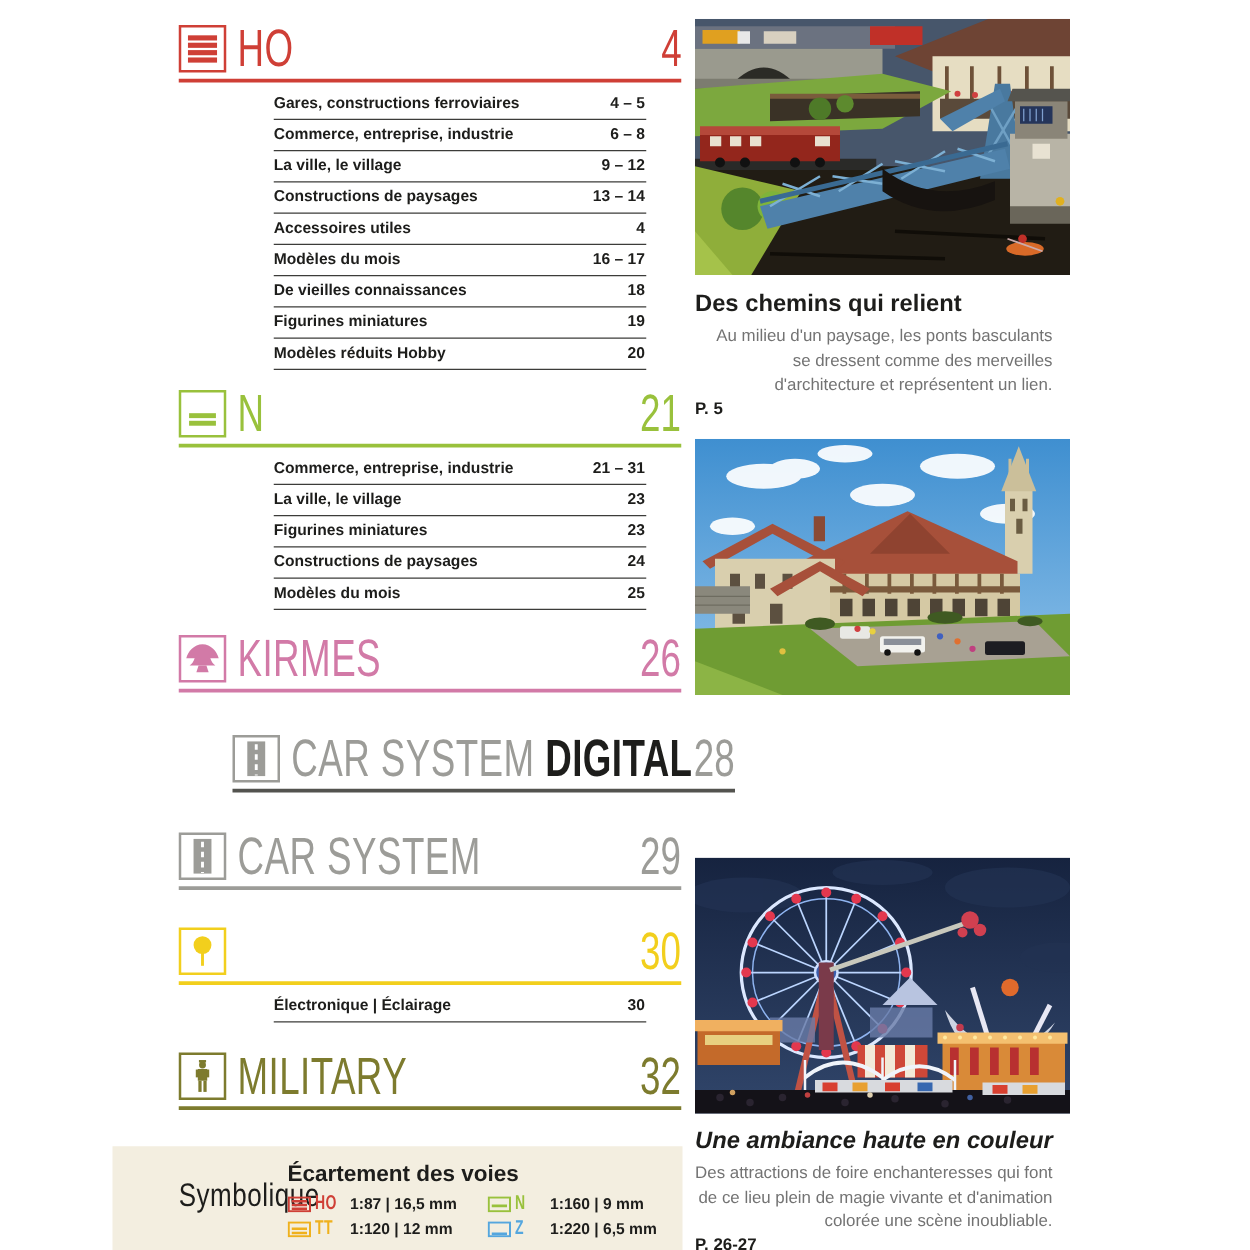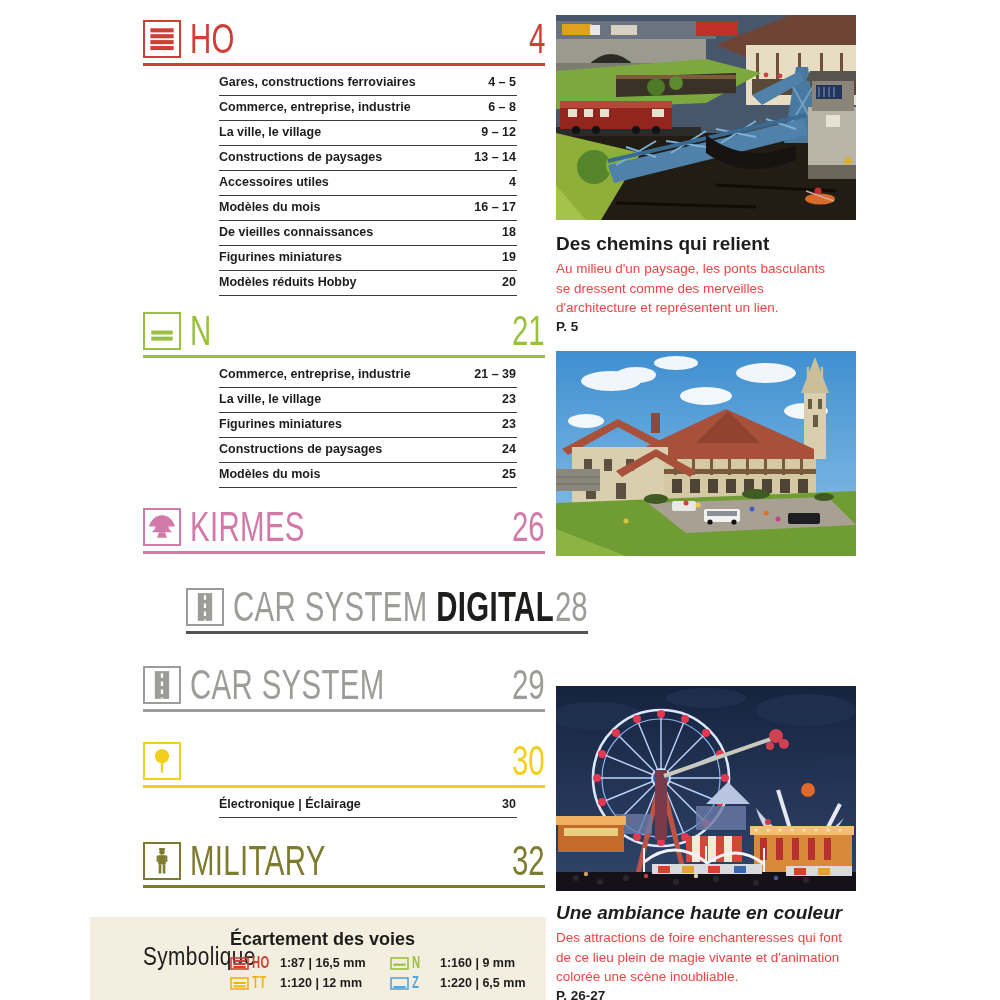--- a/index.html
+++ b/index.html
@@ -29,21 +29,21 @@
   .sec-csd  {color:#9c9c98;padding-left:43px;} .sec-csd .sec-icon{border-color:#9c9c98;} .sec-csd .sec-rule{background:#53534f;}
   .sec-cs   {color:#9c9c98;} .sec-cs .sec-icon{border-color:#9c9c98;} .sec-cs .sec-rule{background:#9c9c98;}
   .sec-anl  {color:#f2cf1d;} .sec-anl .sec-icon{border-color:#f2cf1d;} .sec-anl .sec-rule{background:#f2cf1d;}
   .sec-mil  {color:#7d7b2e;} .sec-mil .sec-icon{border-color:#7d7b2e;} .sec-mil .sec-rule{background:#7d7b2e;}
   
   .feature-img{position:absolute;left:556px;width:300px;height:205px;overflow:hidden;}
   .feature-img svg{display:block;width:100%;height:100%;}
   .feature-cap{position:absolute;left:556px;width:300px;}
   .feature-cap h3{margin:0 0 4px 0;font-size:19px;line-height:22px;font-weight:bold;color:#1d1d1b;}
   .feature-cap h3.it{font-style:italic;}
-  .feature-cap p{margin:0;font-size:13.5px;line-height:19.5px;color:#ef4444;width:286px;}
+  .feature-cap p{margin:0;font-size:13.5px;line-height:19.5px;color:#737373;width:286px;text-align:right;}
   .feature-cap .pref{font-weight:bold;font-size:13.5px;margin-top:1px;}
   
   .legend{position:absolute;left:90px;top:917px;width:456px;height:83px;background:#f3eee0;}
   .legend-title{position:absolute;left:53px;top:24px;font-size:26px;font-weight:400;}
   .legend-body{position:absolute;left:140px;top:12px;}
   .legend-head{font-size:18px;font-weight:bold;margin-bottom:3px;}
   .legend-grid{display:grid;grid-template-columns:160px 160px;grid-auto-flow:column;grid-template-rows:20px 20px;}
   .legend-row{display:flex;align-items:center;font-size:12.5px;font-weight:bold;color:#1d1d1b;}
   .legend-row svg{margin-right:3px;flex:0 0 auto;}
   .legend-code{font-size:16px;width:26px;letter-spacing:.3px;}
@@ -120,21 +120,21 @@
             </g>
           </svg>
       </span>
       <span class="sec-title"><span class="cnd">N</span></span>
       <span class="sec-page"><span class="cnd-r">21</span></span>
     </div>
     <div class="sec-rule"></div>
     <ul class="sec-items">
       <li>
           <span>Commerce, entreprise, industrie</span>
-          <span>21 – 39</span>
+          <span>21 – 31</span>
         </li>
       <li>
           <span>La ville, le village</span>
           <span>23</span>
         </li>
       <li>
           <span>Figurines miniatures</span>
           <span>23</span>
         </li>
       <li>

